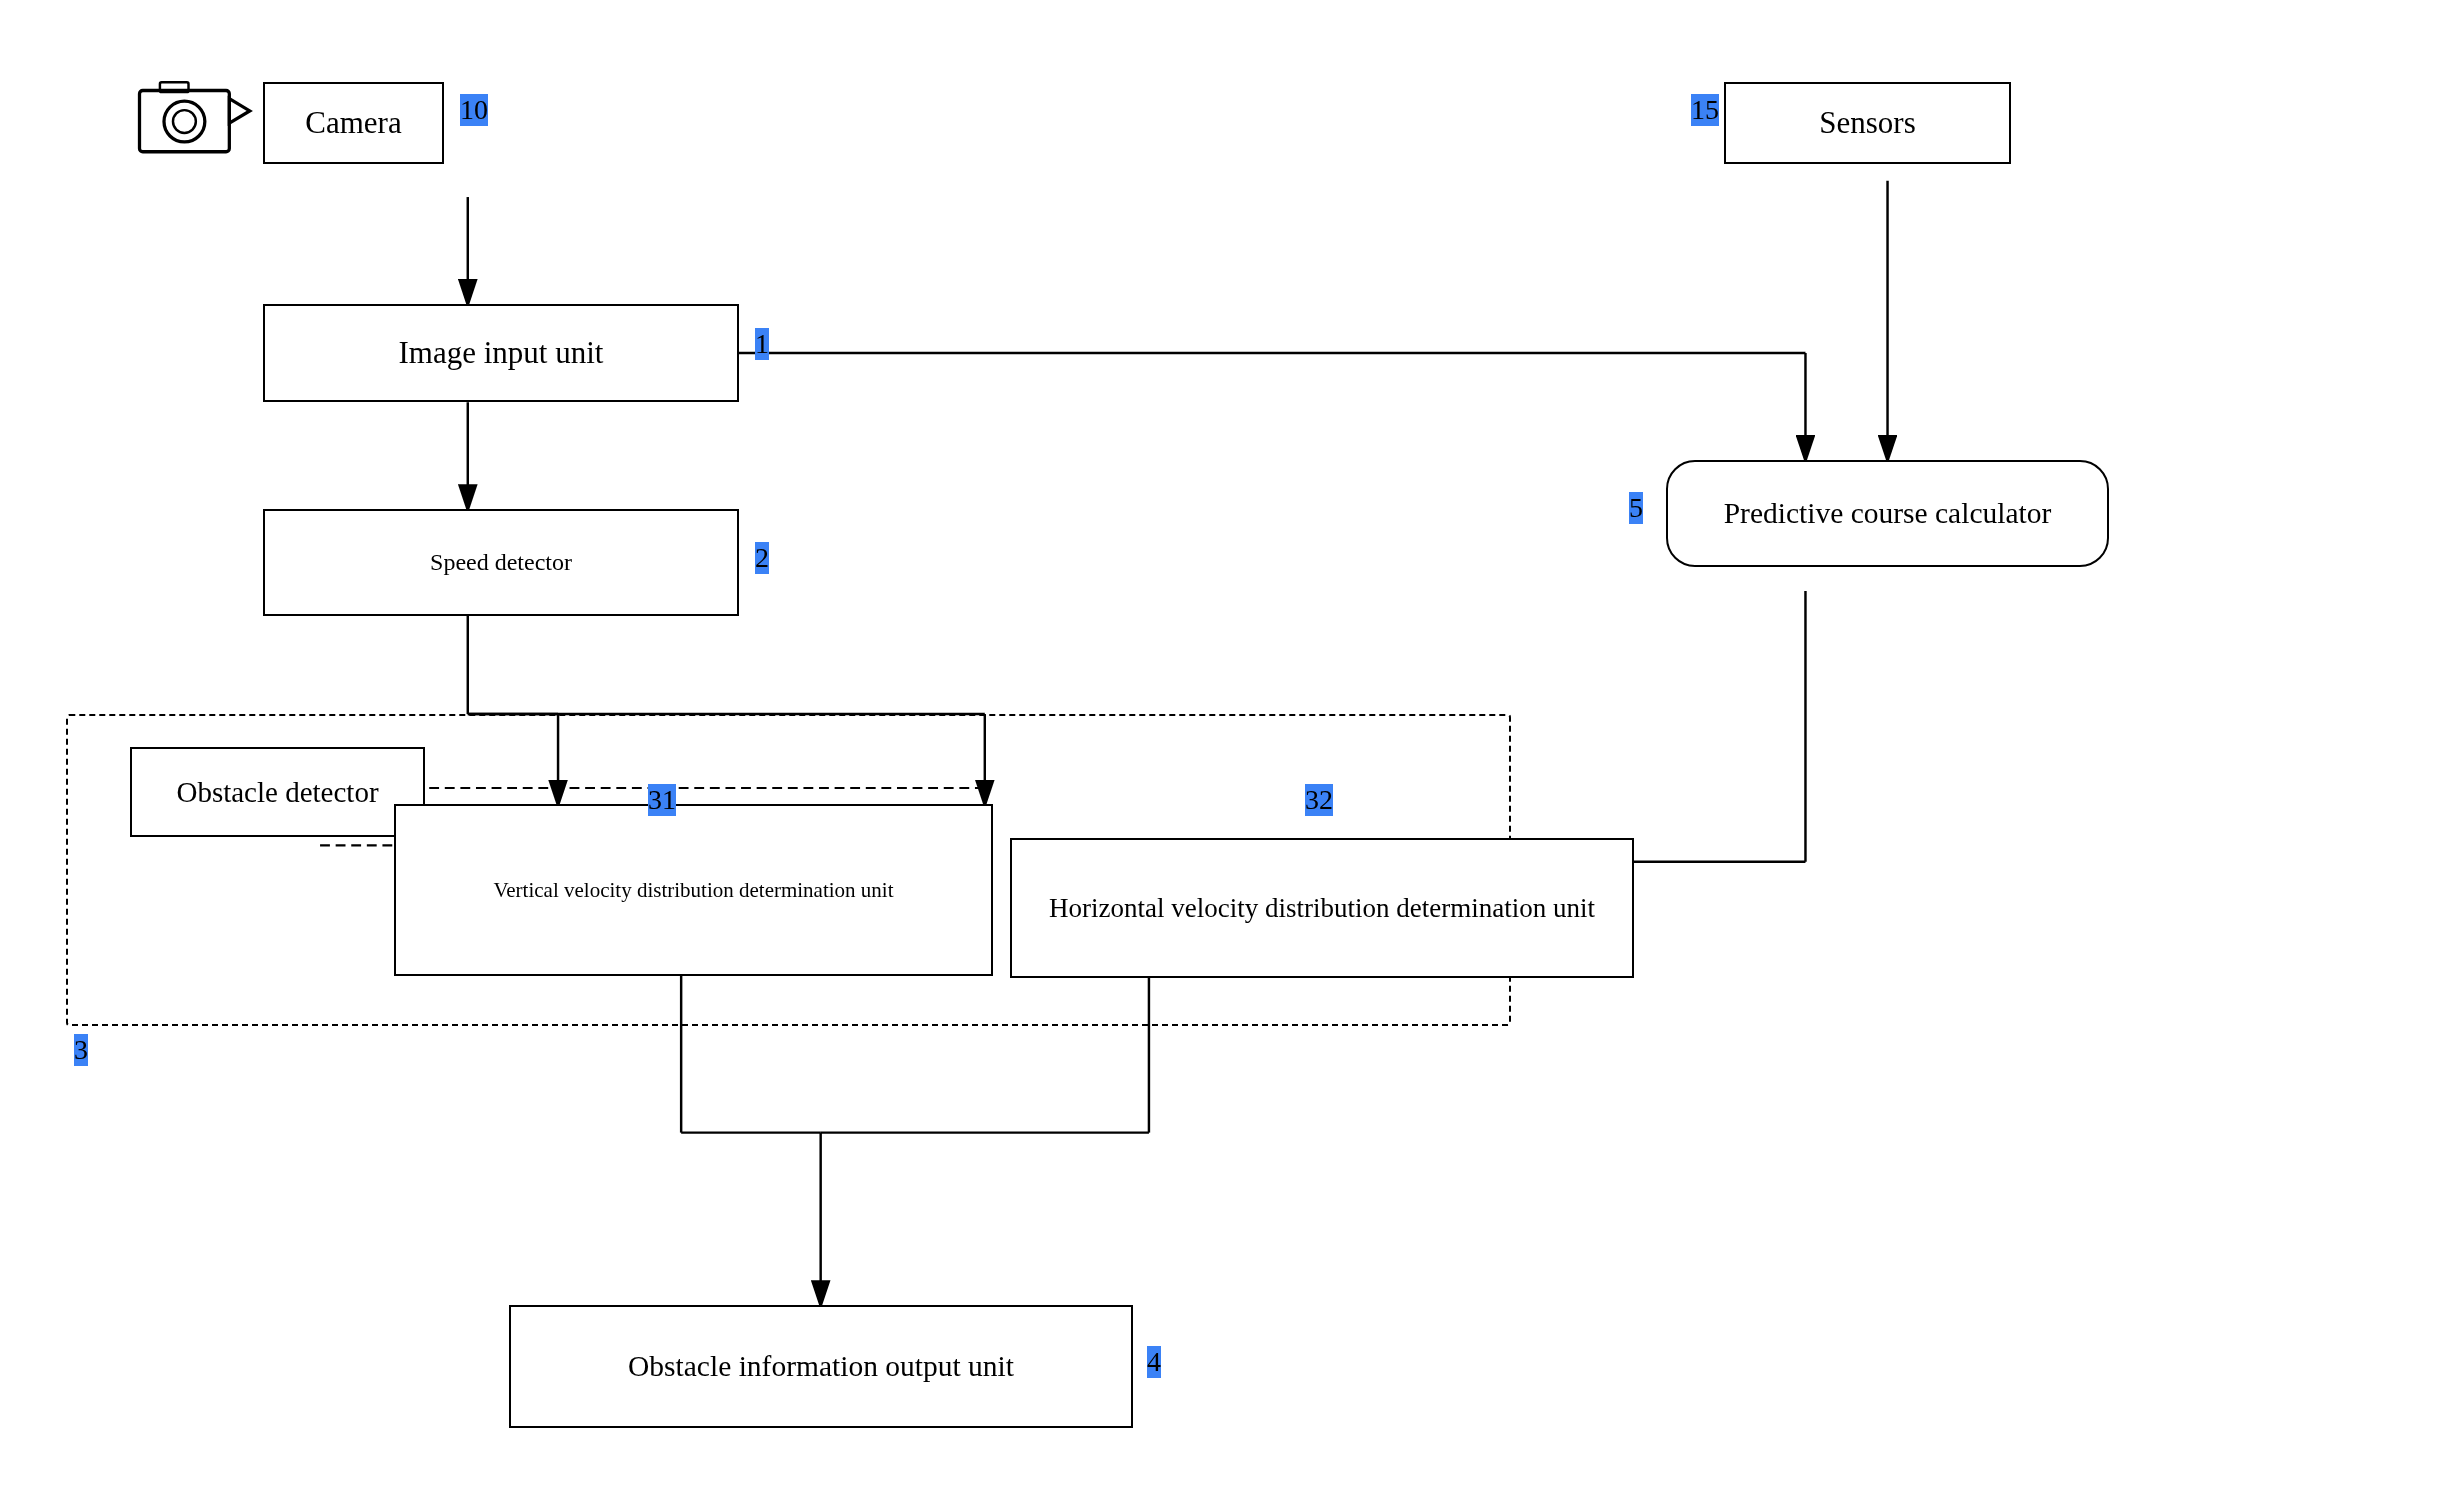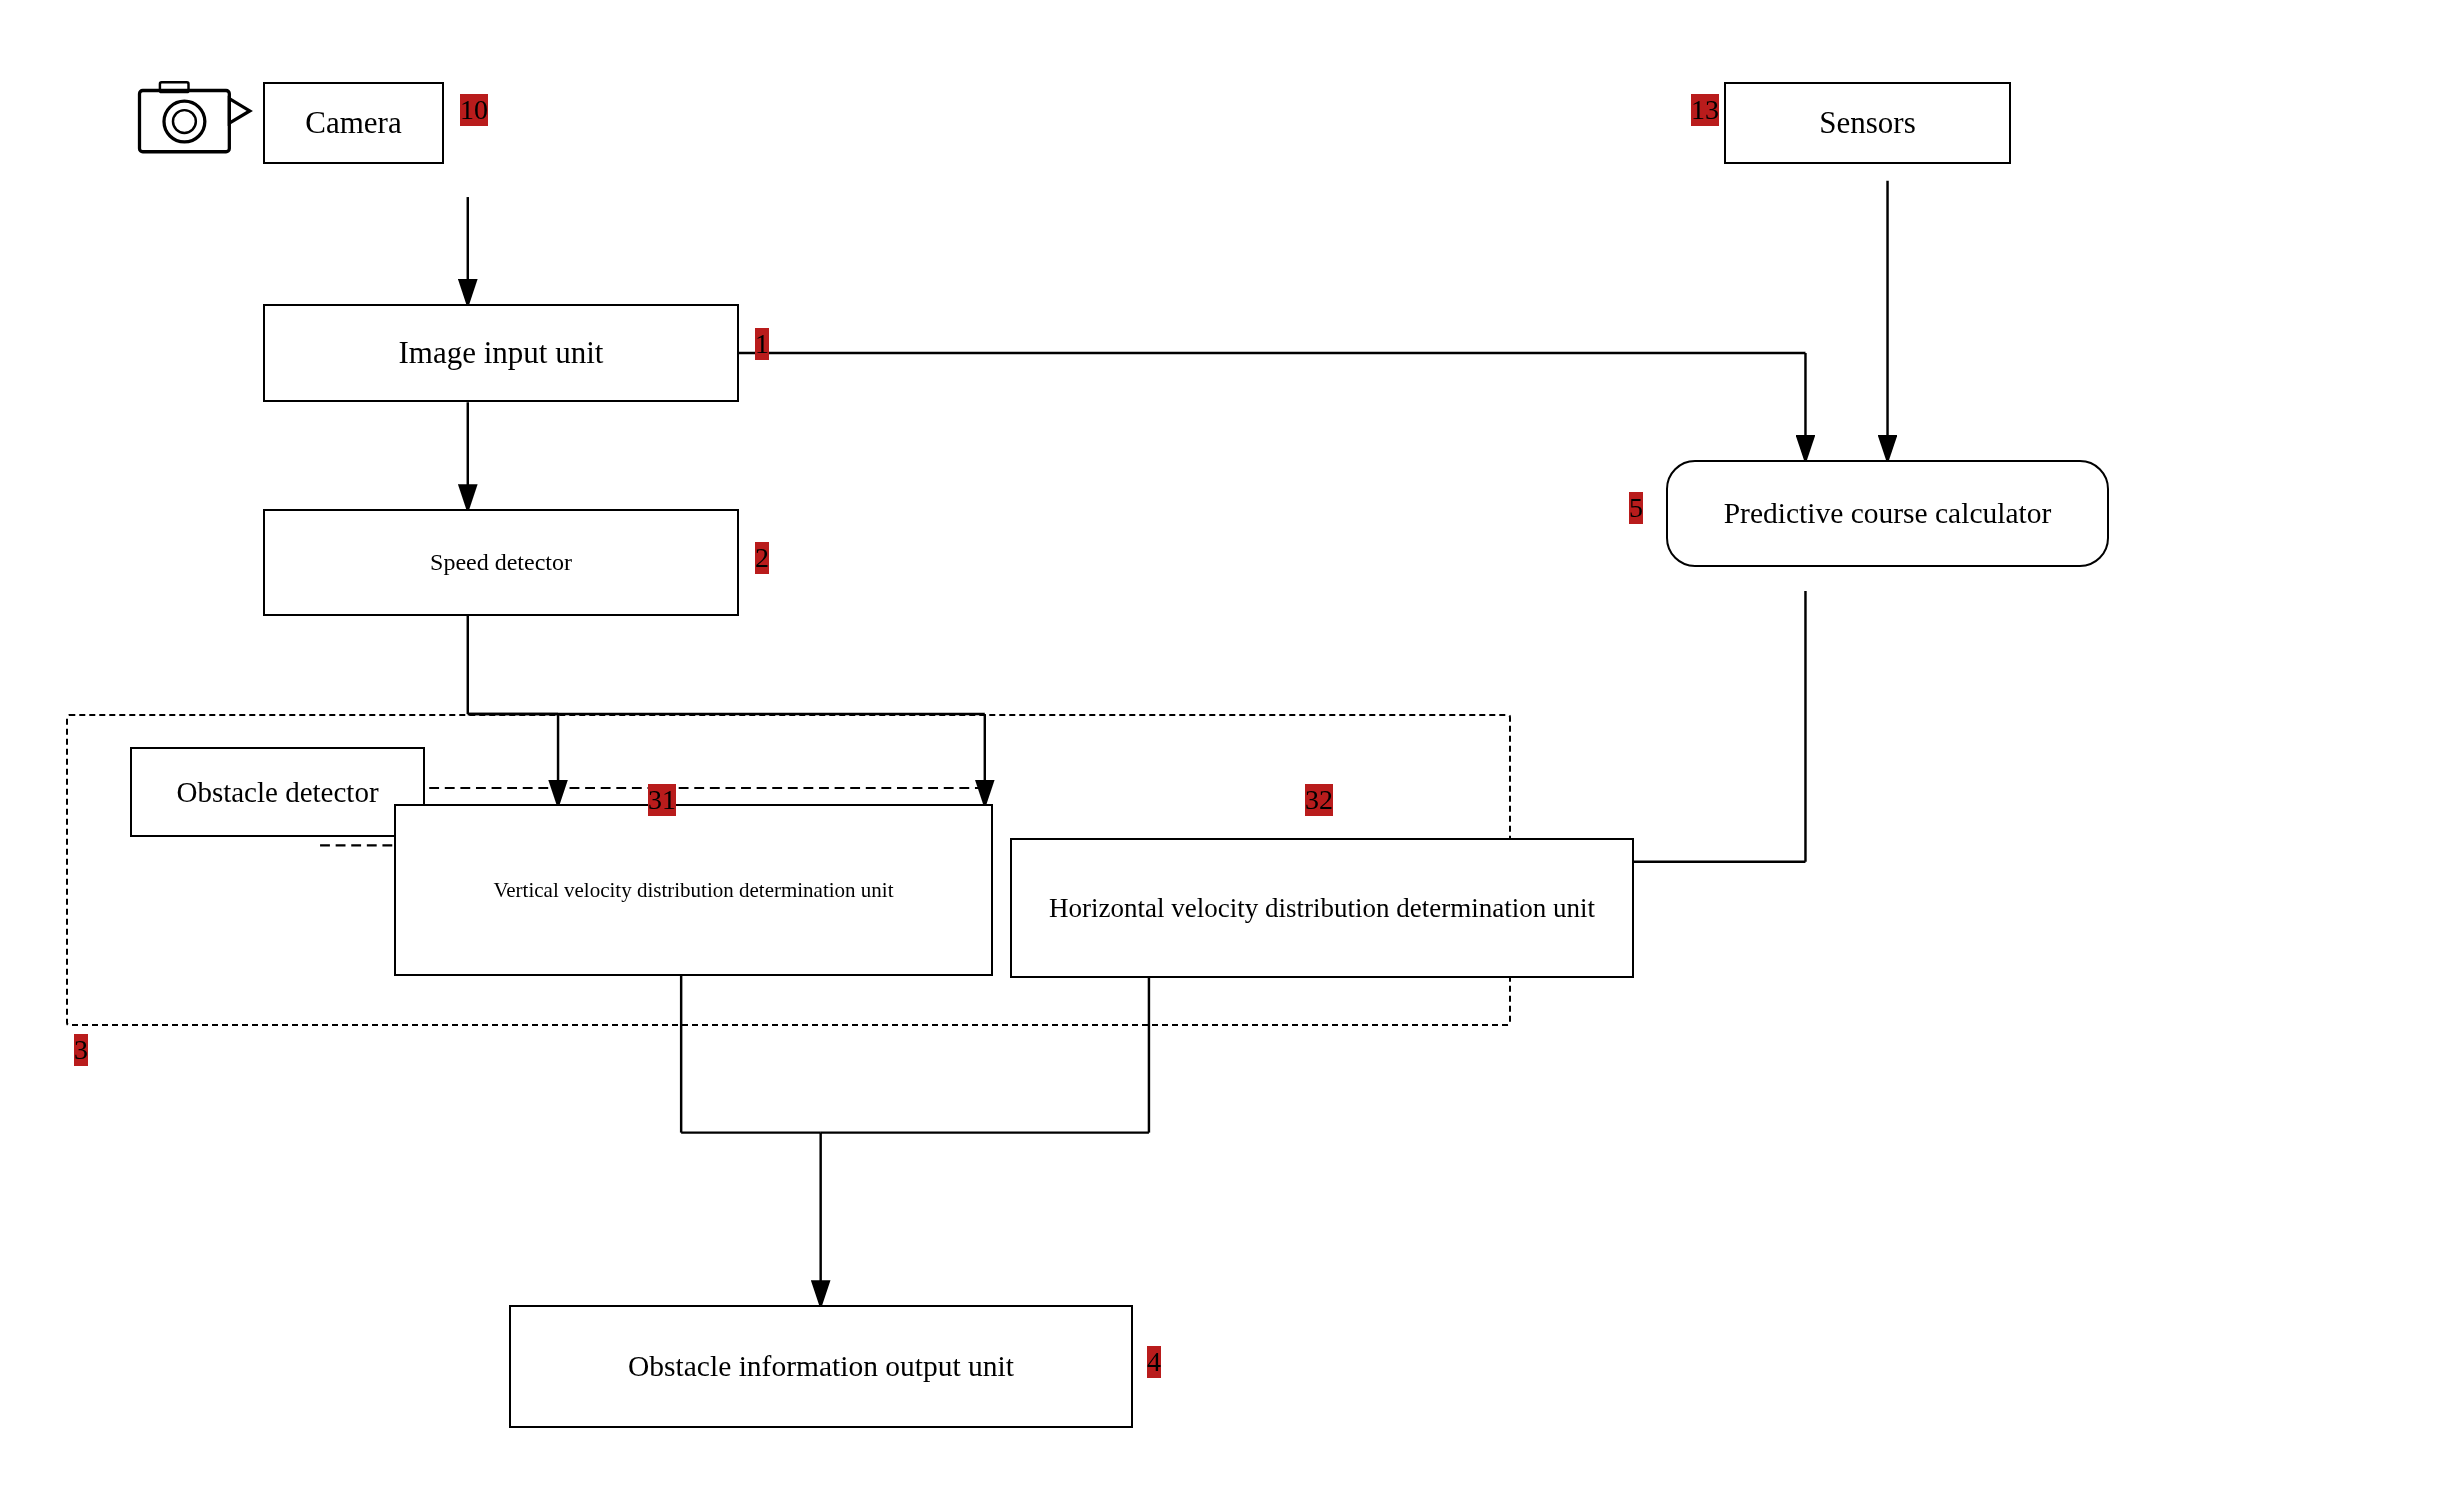--- a/index.html
+++ b/index.html
@@ -44,21 +44,21 @@
       top: 0; left: 0;
       width: 2462px;
       height: 1502px;
       pointer-events: none;
     }
 
     .label {
       position: absolute;
       font-size: 28px;
       font-family: 'Times New Roman', Times, serif;
-      background: #b91c1c;
+      background: #3b82f6;
     }
   </style>
 </head>
 <body>
 
 <div class="diagram-container">
 
   <svg class="svg-overlay" viewBox="0 0 3000 1830" width="2462" height="1502">
     <defs>
       <marker id="arrowhead" markerWidth="12" markerHeight="8" refX="10" refY="4" orient="auto">
@@ -120,21 +120,21 @@
   <div class="box" style="left:263px; top:82px; width:181px; height:82px; font-size:31px;">
     <span>Camera</span>
   </div>
 
   <div class="label" style="left:460px; top:94px;">10</div>
 
   <div class="box" style="left:1724px; top:82px; width:287px; height:82px; font-size:31px;">
     <span>Sensors</span>
   </div>
 
-  <div class="label" style="left:1691px; top:94px;">13</div>
+  <div class="label" style="left:1691px; top:94px;">15</div>
 
   <div class="box" style="left:263px; top:304px; width:476px; height:98px; font-size:31px;">
     <span>Image input unit</span>
   </div>
 
   <div class="label" style="left:755px; top:328px;">1</div>
 
   <div class="box" style="left:263px; top:509px; width:476px; height:107px; font-size:24px;">
     <span>Speed detector</span>
   </div>

